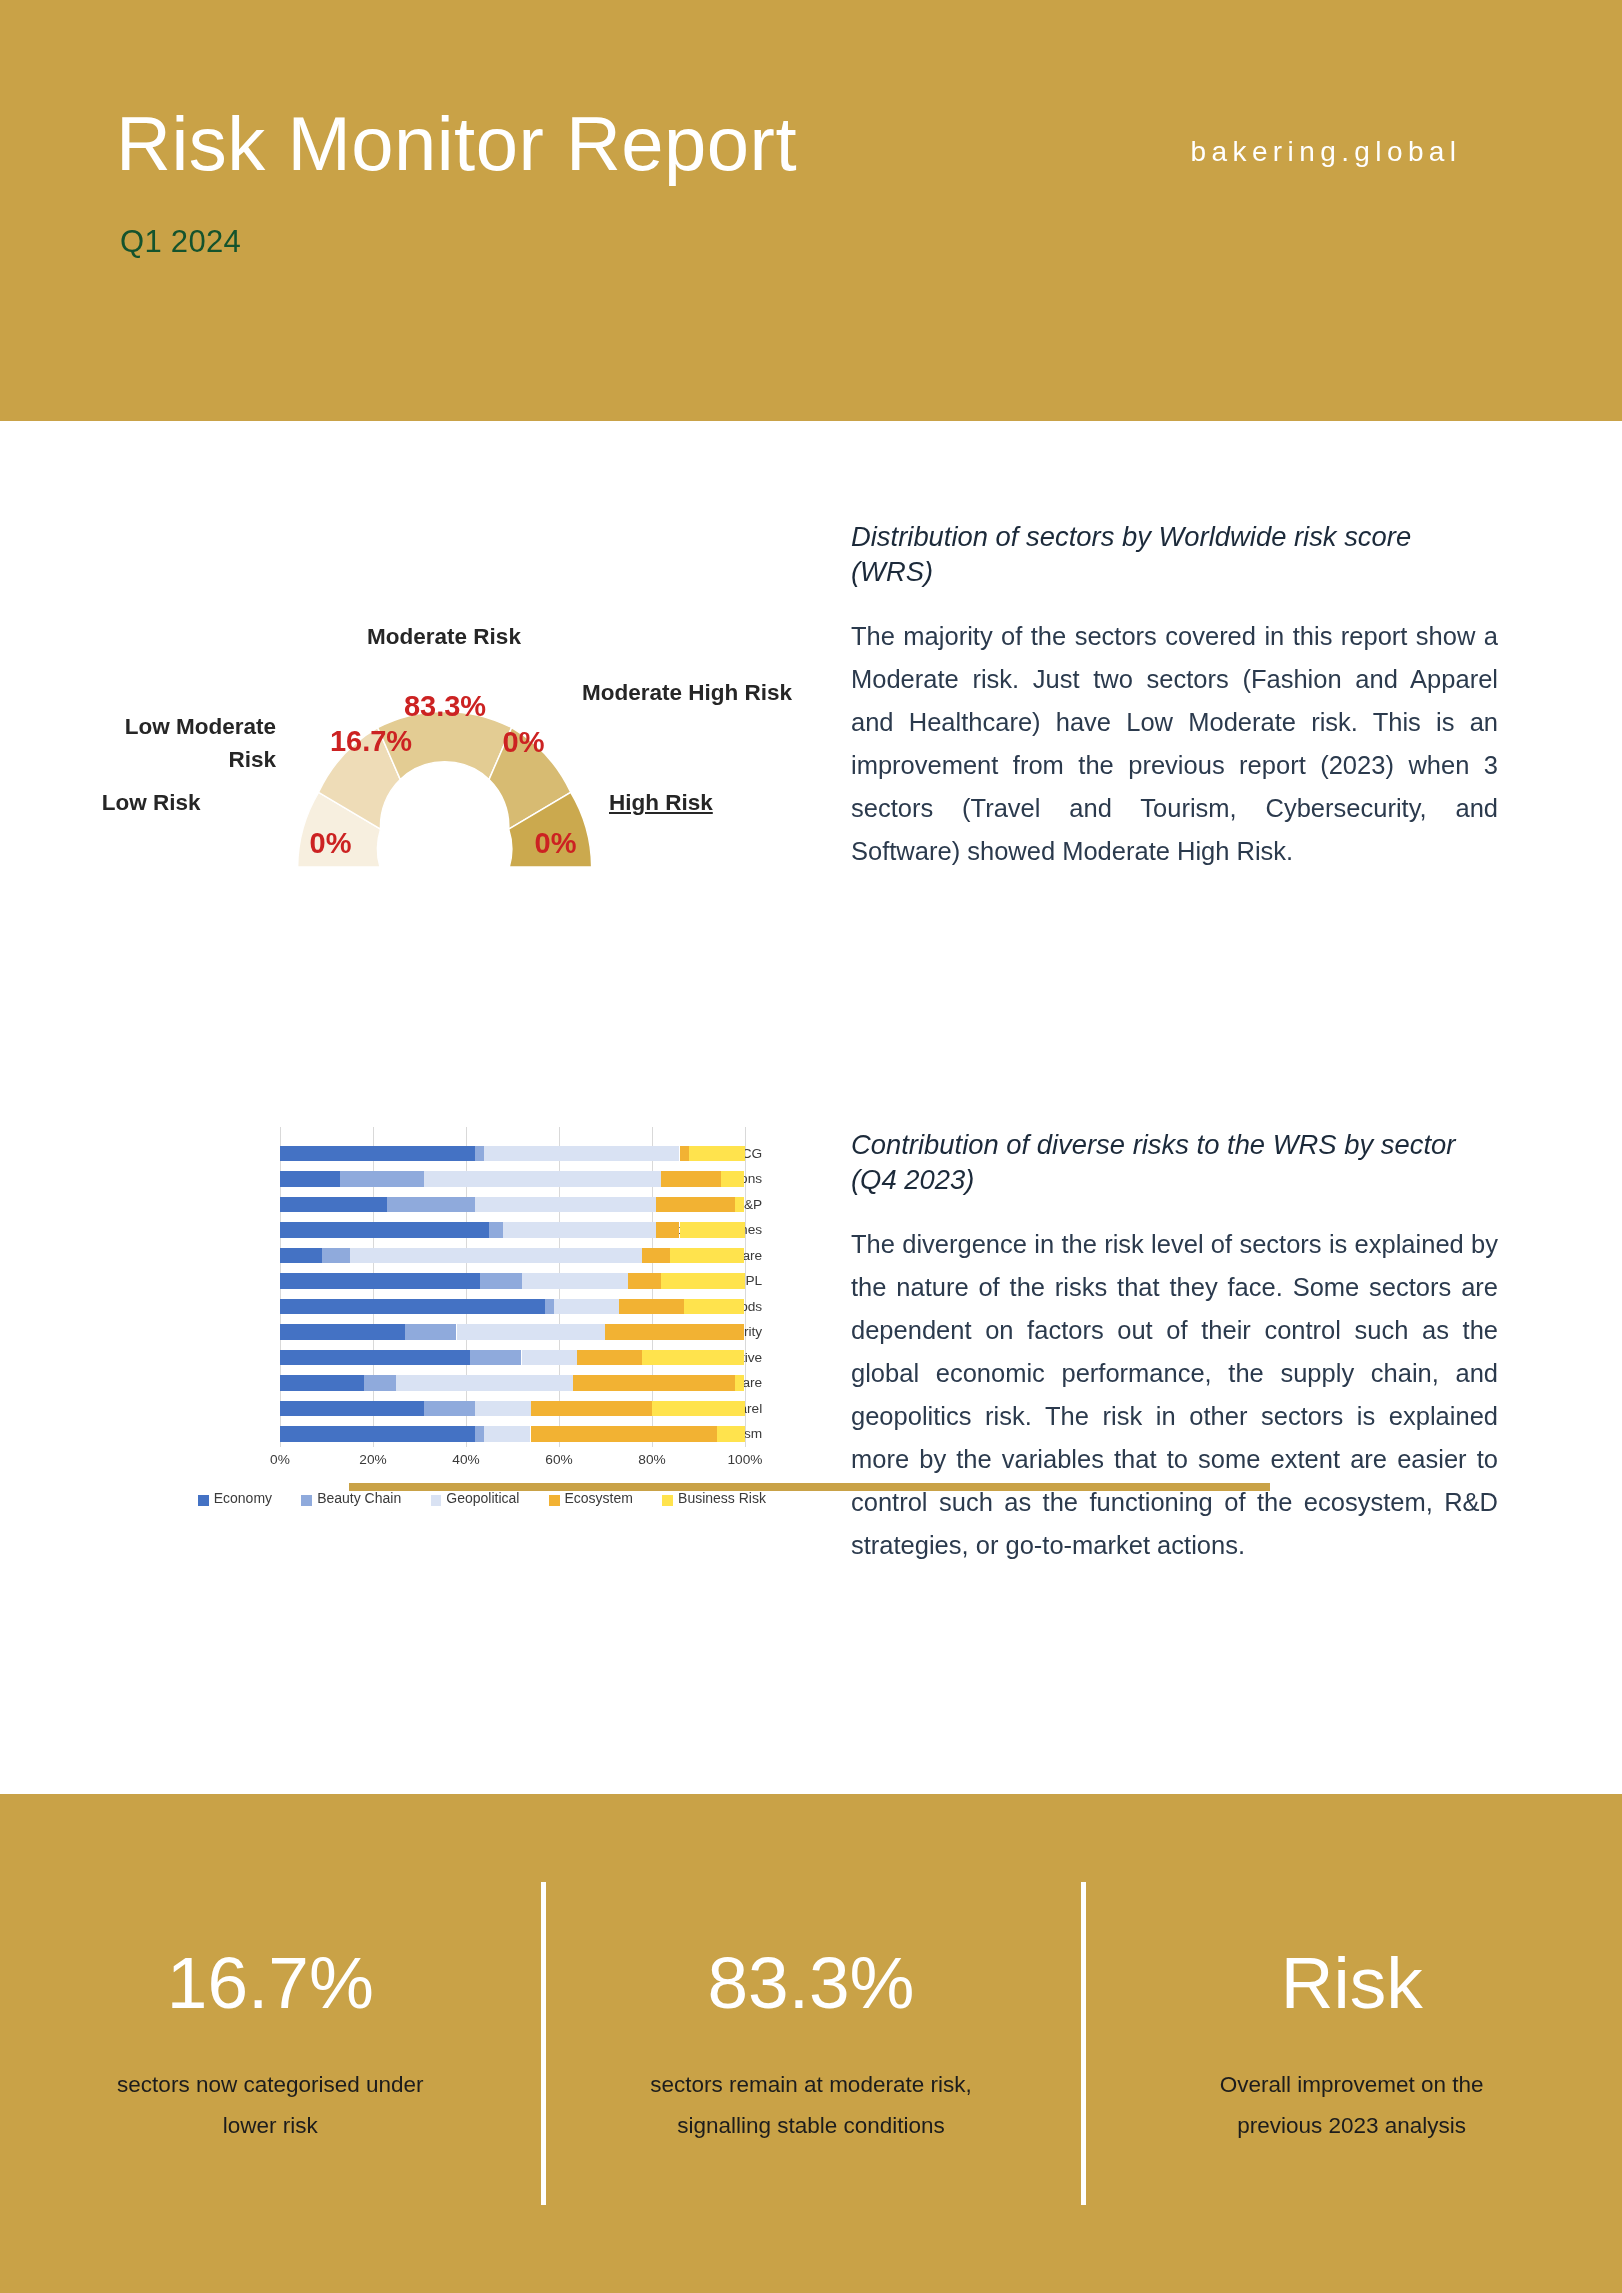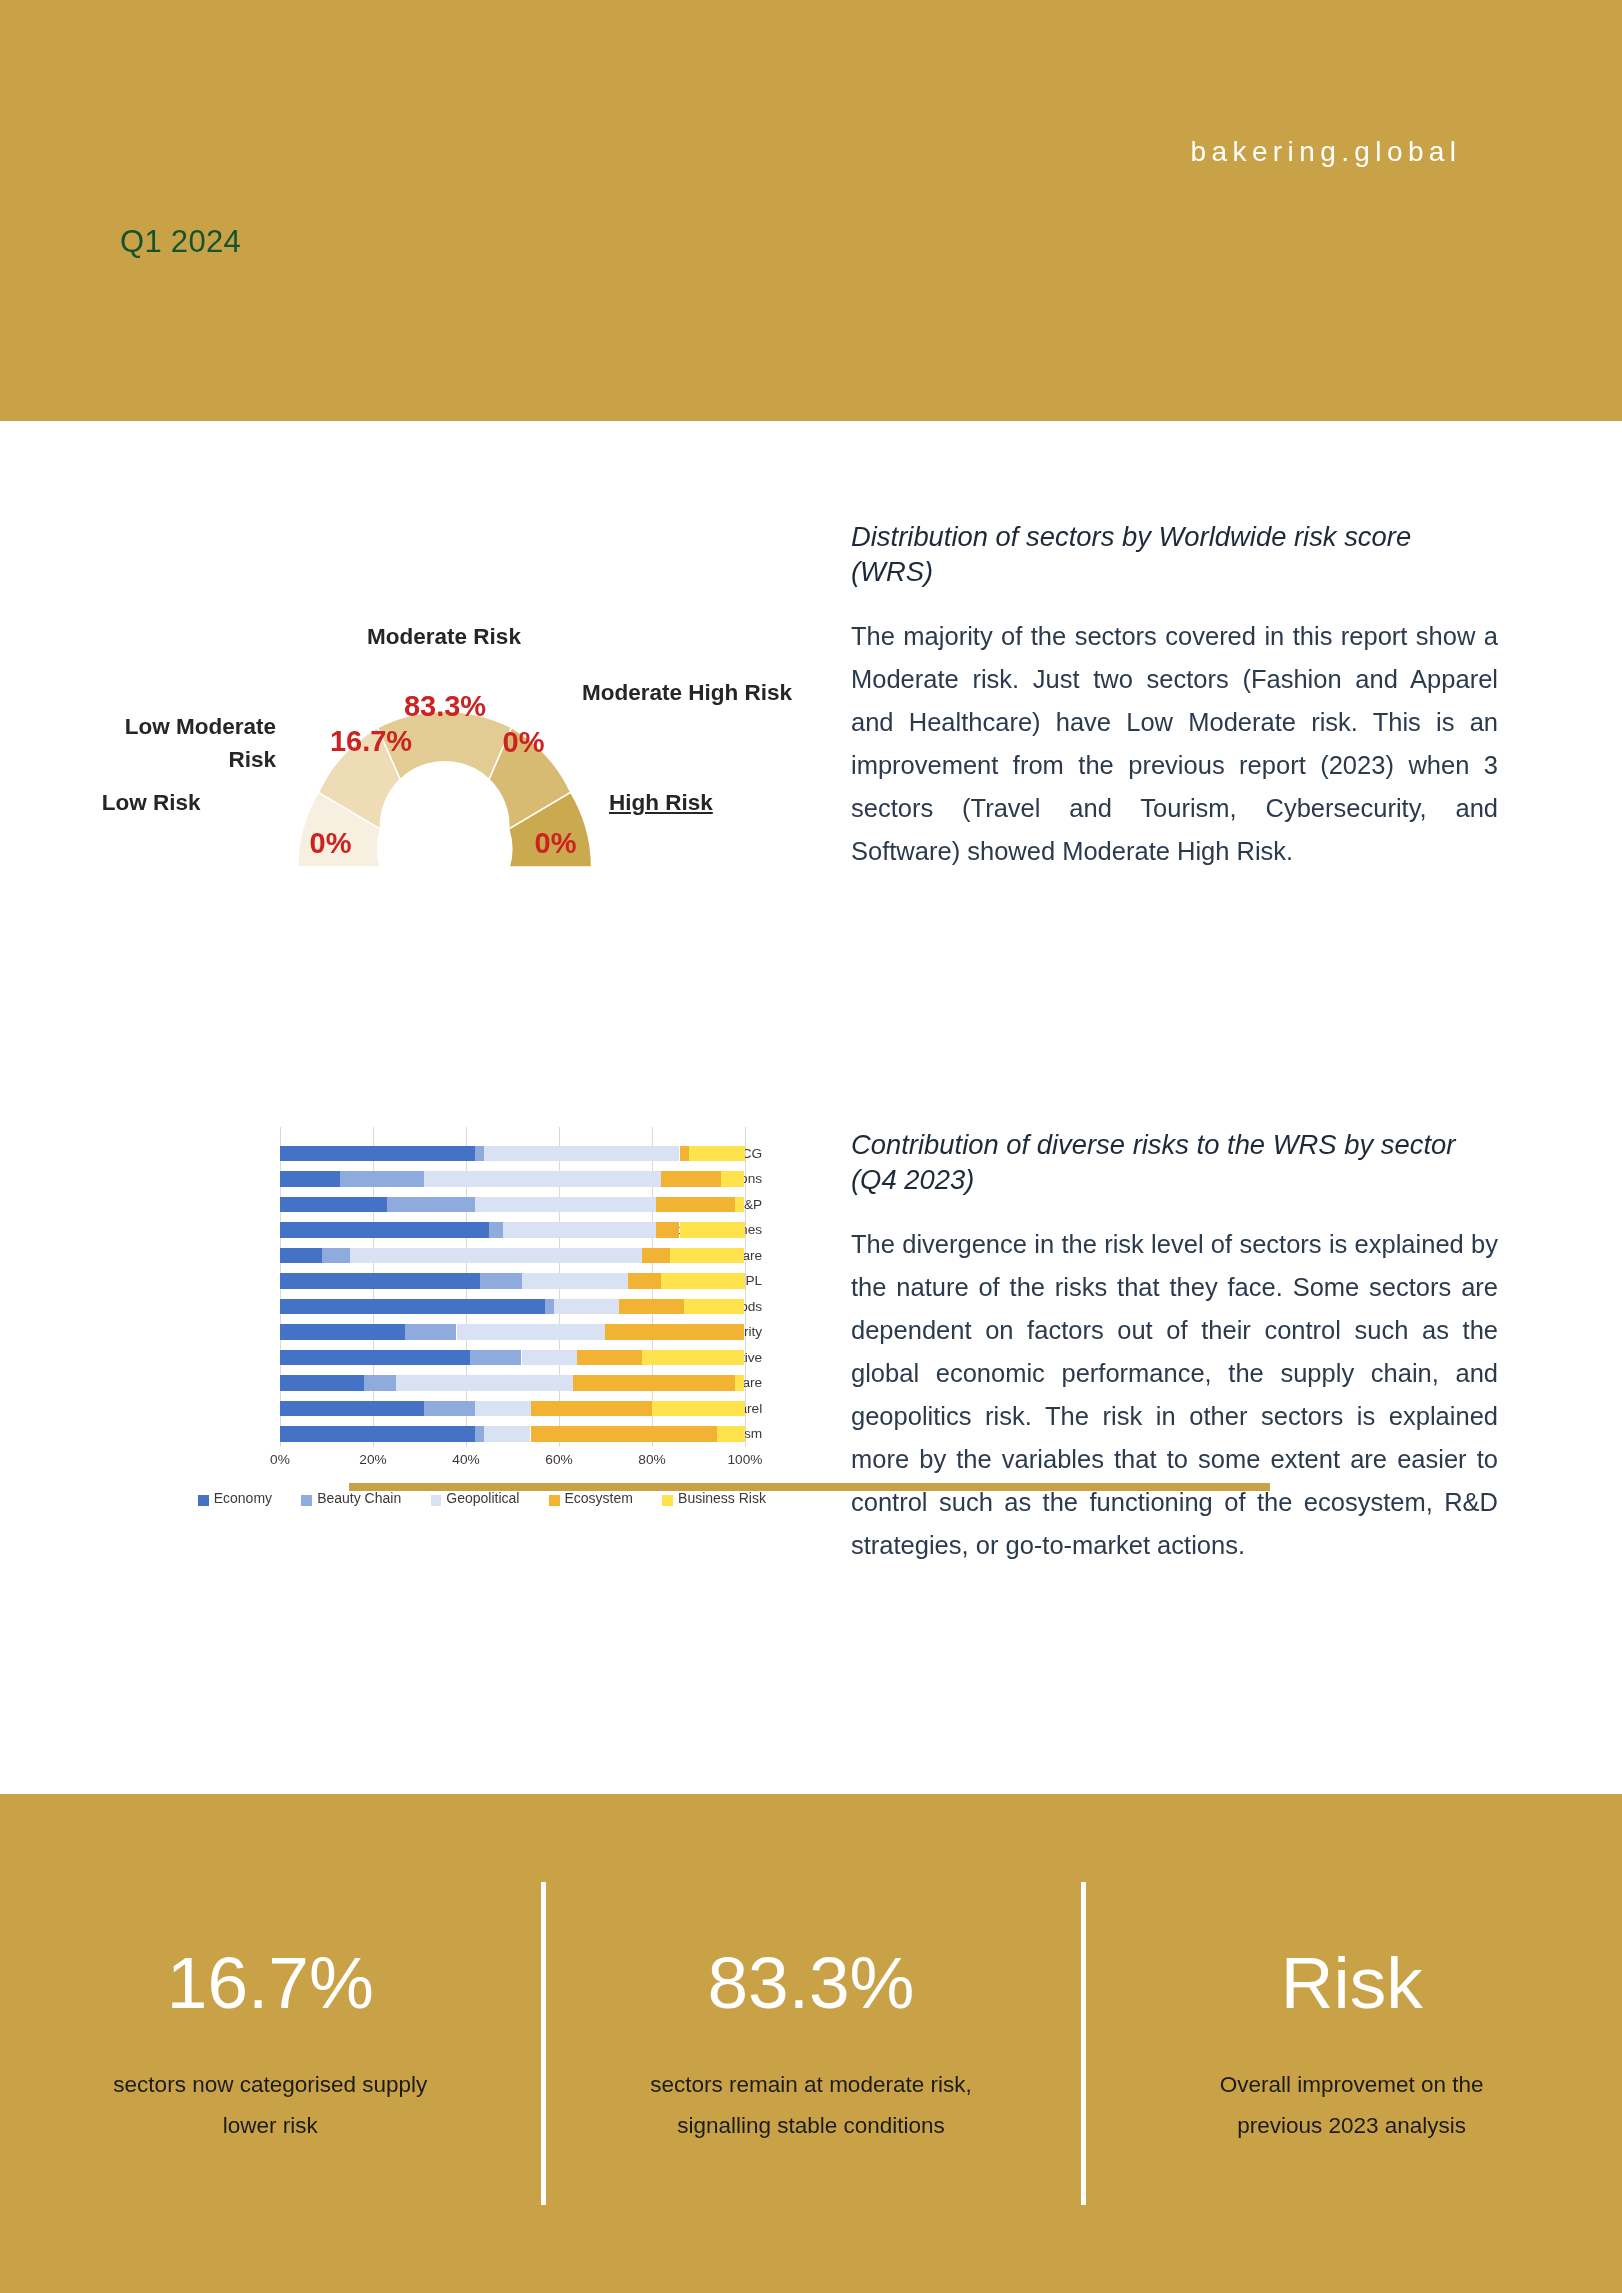--- a/index.html
+++ b/index.html
@@ -135,20 +135,21 @@
   }
   .stat-desc{
     margin-top:41px;font-size:22.5px;line-height:41px;color:#1c1c1c;
     text-align:center;max-width:323px;
   }
 </style>
 </head>
 <body>
 
 <div class="header">
+  <div class="header-title">Risk Monitor Report</div>
   <div class="header-sub">Q1 2024</div>
 
   <div class="brand">
     <div class="brand-url">bakering.global</div>
   </div>
 </div>
 
 <div class="content">
 
   <div class="section sec1">
@@ -366,21 +367,21 @@
       <p class="sec-body">The divergence in the risk level of sectors is explained by the nature of the risks that they face. Some sectors are dependent on factors out of their control such as the global economic performance, the supply chain, and geopolitics risk. The risk in other sectors is explained more by the variables that to some extent are easier to control such as the functioning of the ecosystem, R&amp;D strategies, or go-to-market actions.</p>
     </div>
   </div>
 
 </div>
 
 <div class="footer">
   <div class="stats" id="footer-stats">
       <div class="stat">
         <div class="stat-value">16.7%</div>
-        <div class="stat-desc">sectors now categorised supply lower risk</div>
+        <div class="stat-desc">sectors now categorised under lower risk</div>
       </div>
       <div class="stat">
         <div class="stat-sep"></div>
         <div class="stat-value">83.3%</div>
         <div class="stat-desc">sectors remain at moderate risk, signalling stable conditions</div>
       </div>
       <div class="stat">
         <div class="stat-sep"></div>
         <div class="stat-value">Risk</div>
         <div class="stat-desc">Overall improvemet on the previous 2023 analysis</div>

